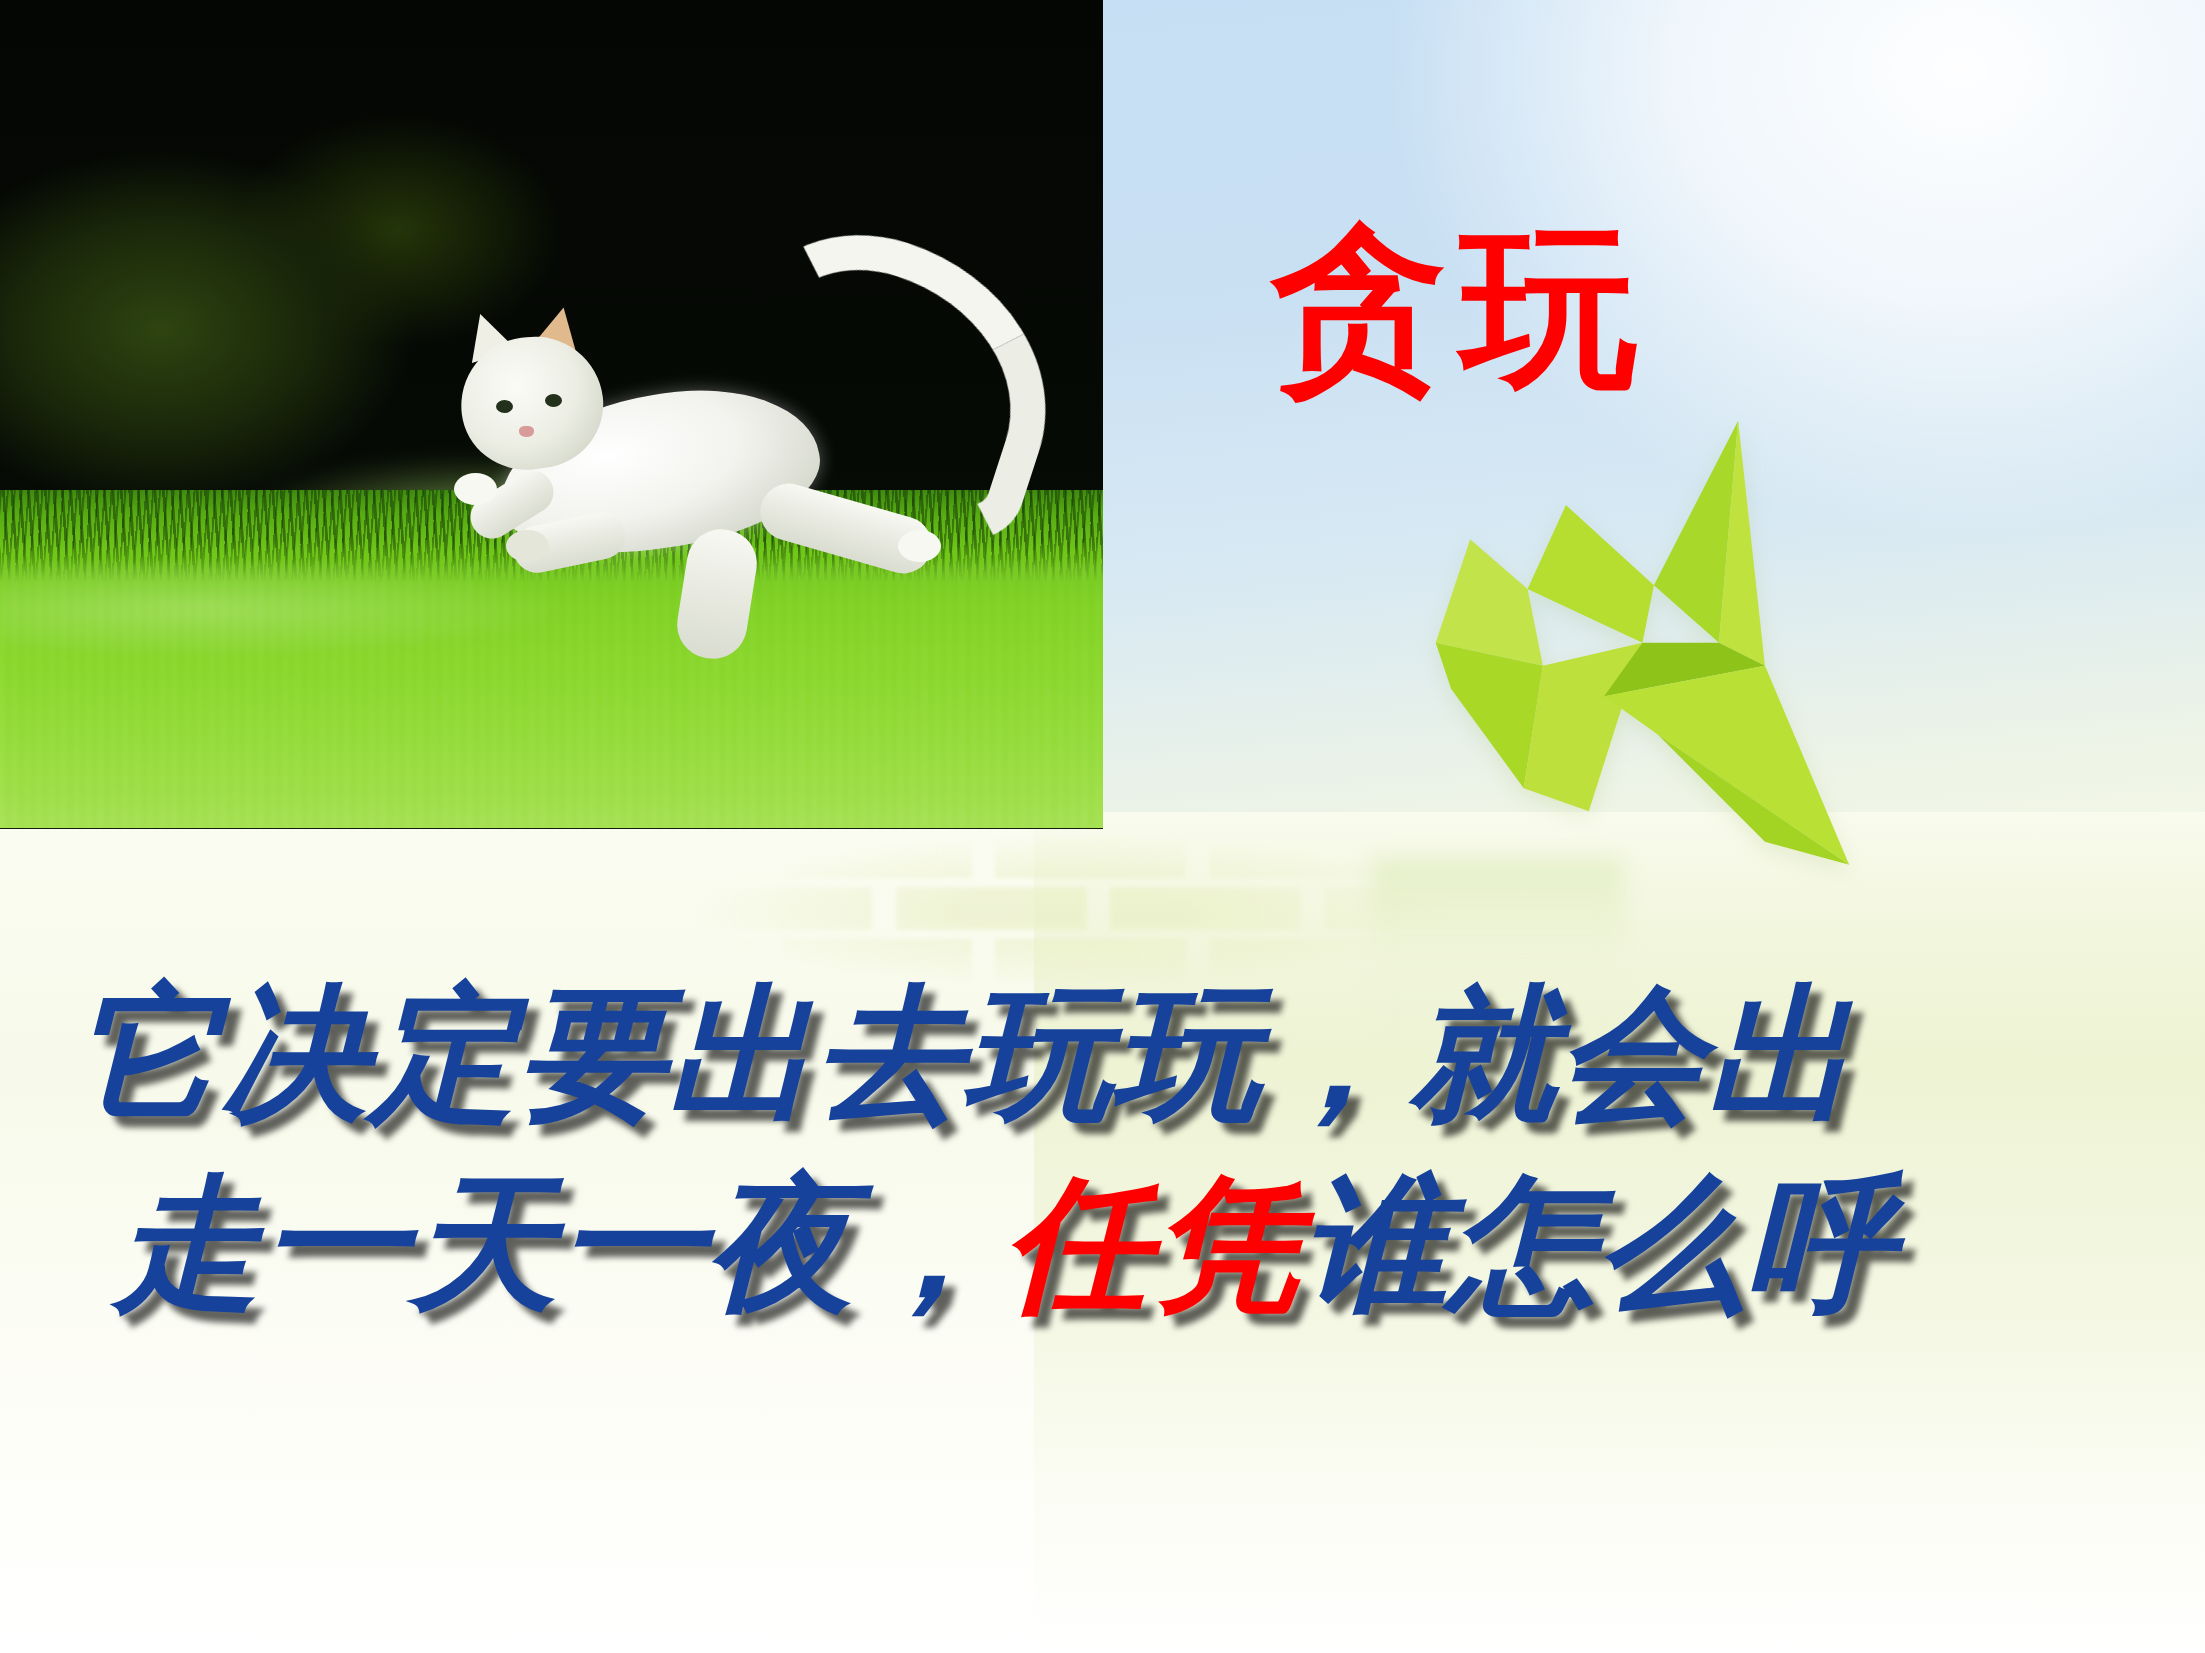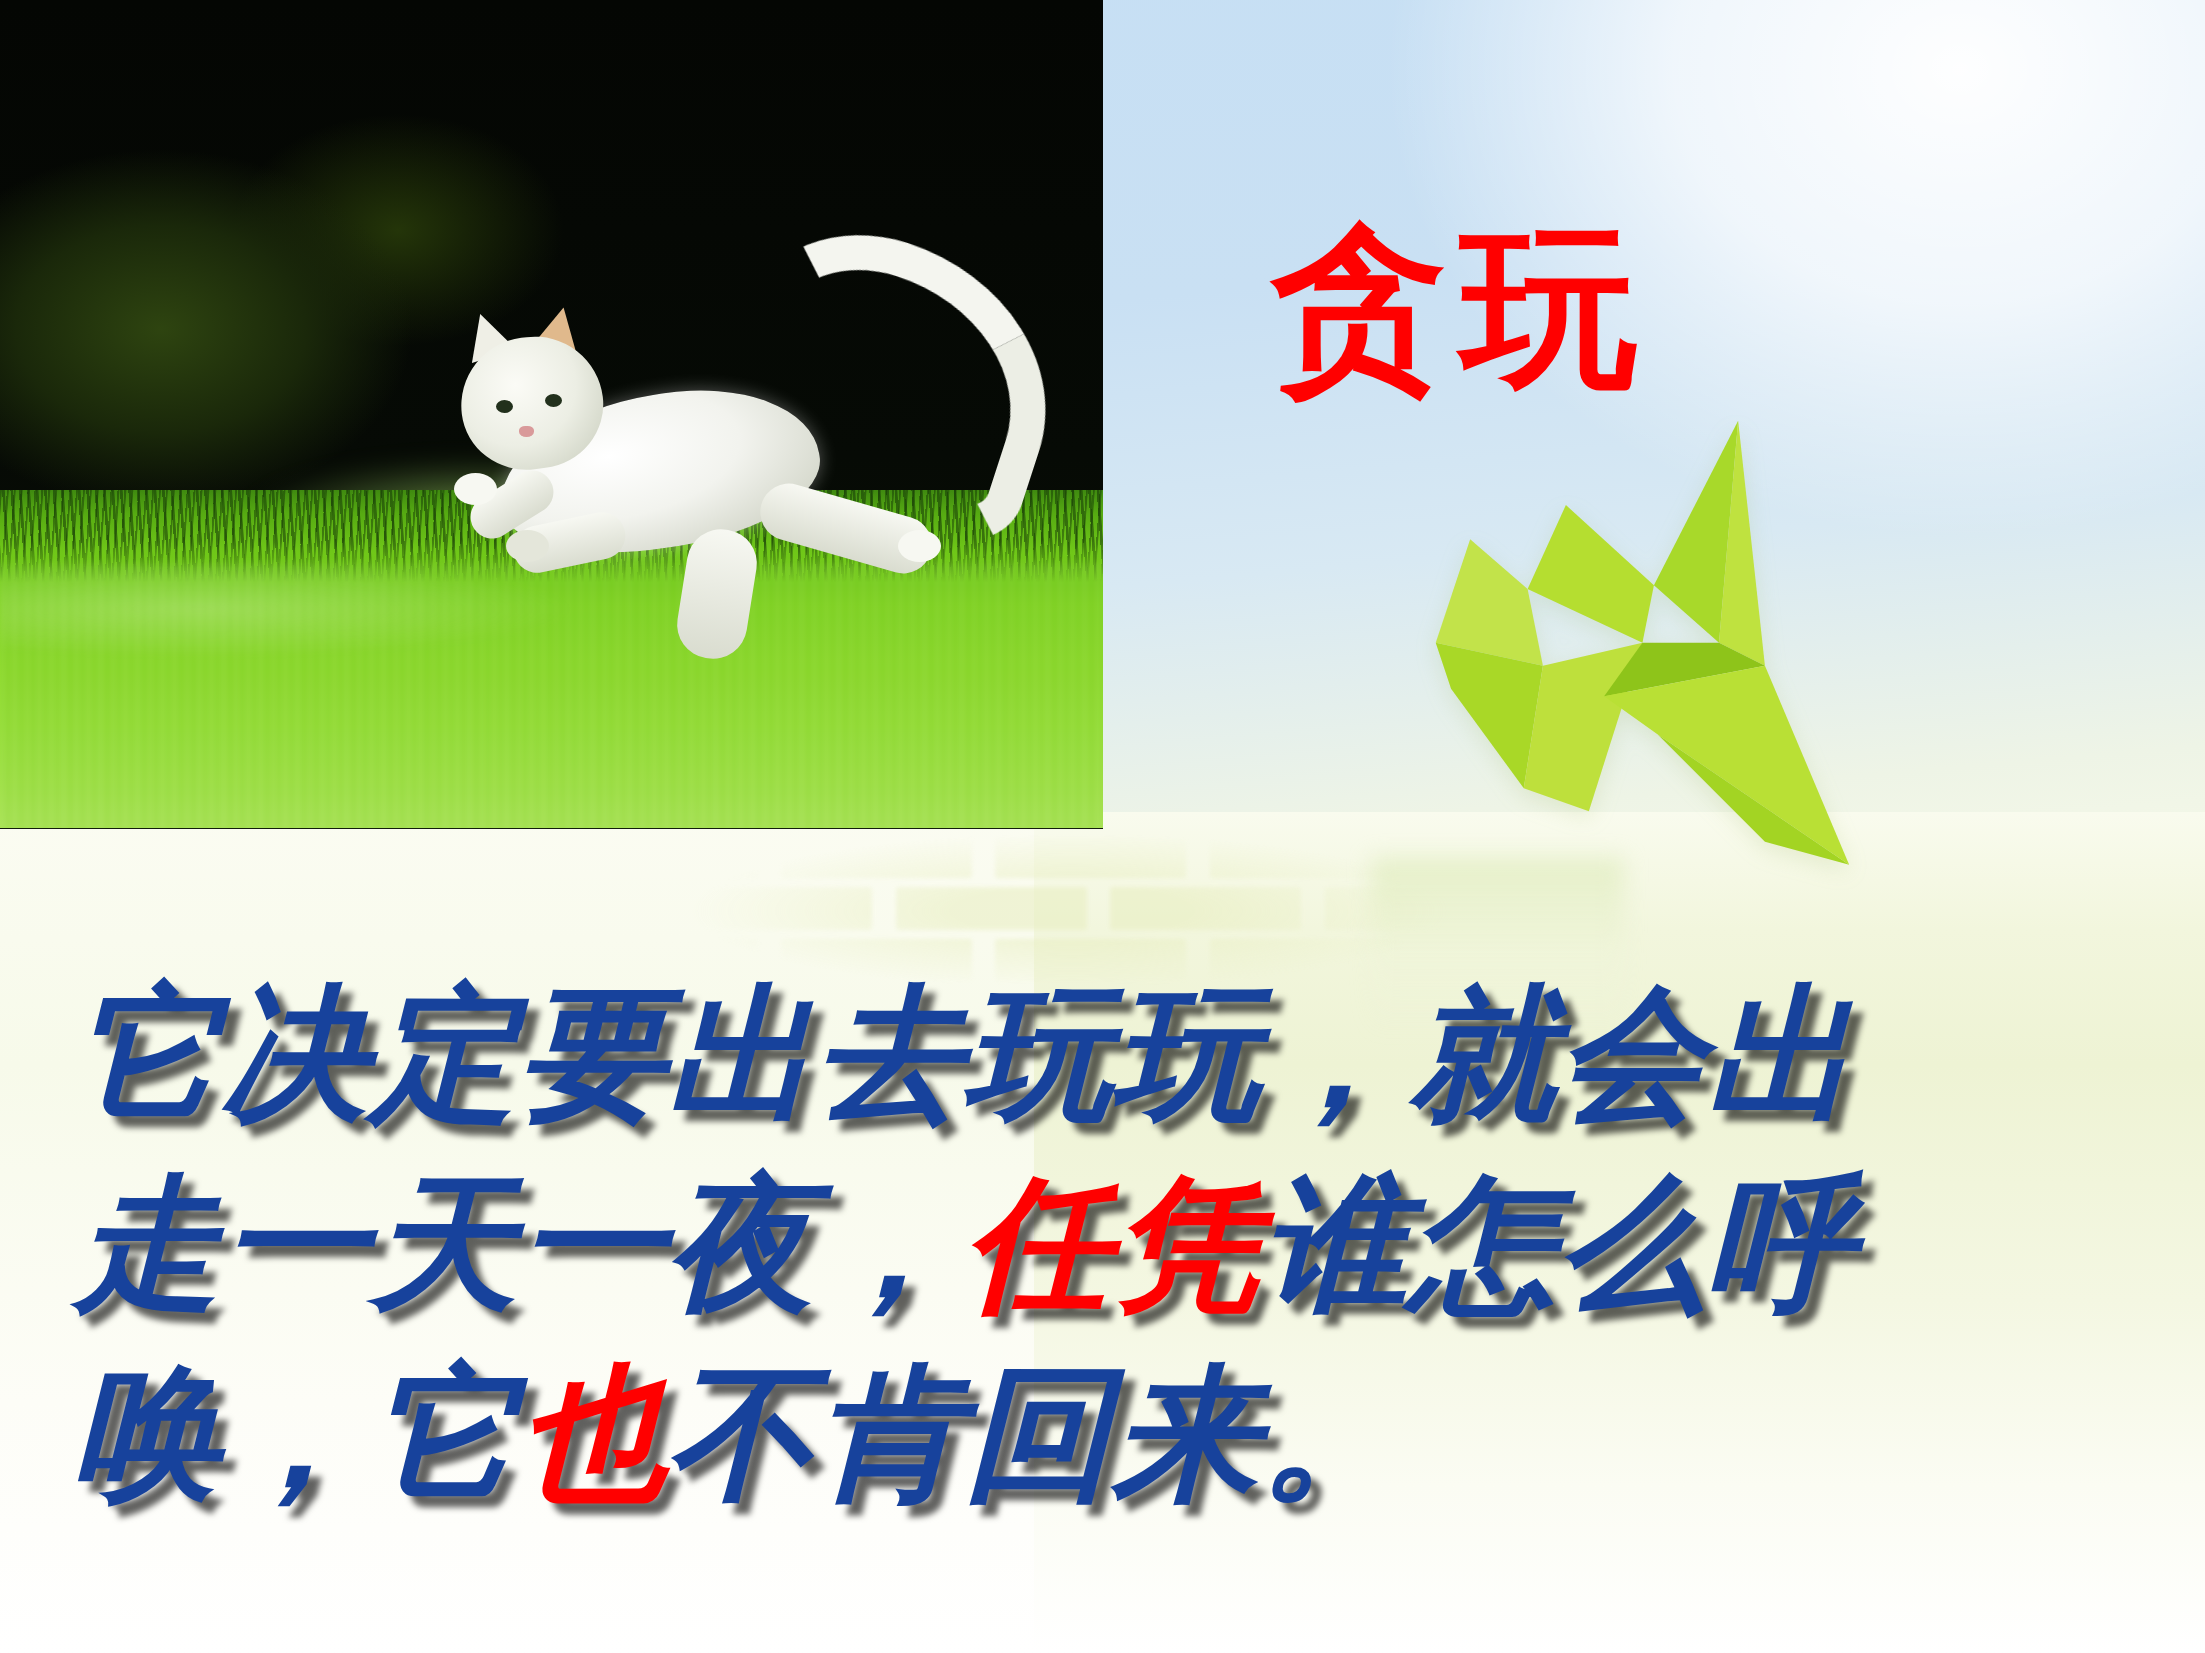--- a/index.html
+++ b/index.html
@@ -135,21 +135,21 @@
   .body-text{
     position:absolute;left:73px;top:961px;width:2083px;
     font-size:147px;line-height:190px;font-weight:700;font-style:italic;
     color:#17429c;letter-spacing:1.5px;
     font-family:"Liberation Serif","DejaVu Serif",serif;
     text-shadow:10.7px 10.7px 6.9px rgba(0,0,0,.62);
   }
   .body-text .hl{color:#ff0000;}
   .tline{white-space:nowrap;}
   .tline.l1{padding-left:0px;}
-  .tline.l2{padding-left:0px;}
+  .tline.l2{padding-left:0px;margin-left:40px;}
   .tline.l3{padding-left:0px;}
 </style>
 </head>
 <body>
 
 <div class="slide">
 
   <div class="bg-sky"></div>
   <div class="bg-ground"></div>
   <div class="bg-ground-left"></div>
@@ -207,17 +207,16 @@
       <polygon points="350,370 560,330 670,590 420,420" fill="#b9e035"></polygon>
       <polygon points="420,420 670,590 560,560" fill="#a3d423"></polygon>
     </svg>
   </div>
 
   <div class="title">贪玩</div>
 
   <div class="body-text">
     <div class="tline l1"><span>它决定要出去玩玩，就会出</span></div>
     <div class="tline l2"><span>走一天一夜，</span><span class="hl">任凭</span><span>谁怎么呼</span></div>
-    <div class="tline l3"><span>唤，它</span><span class="hl">也</span><span>不肯回来。</span></div>
   </div>
 
 </div>
 
 
 </body></html>

